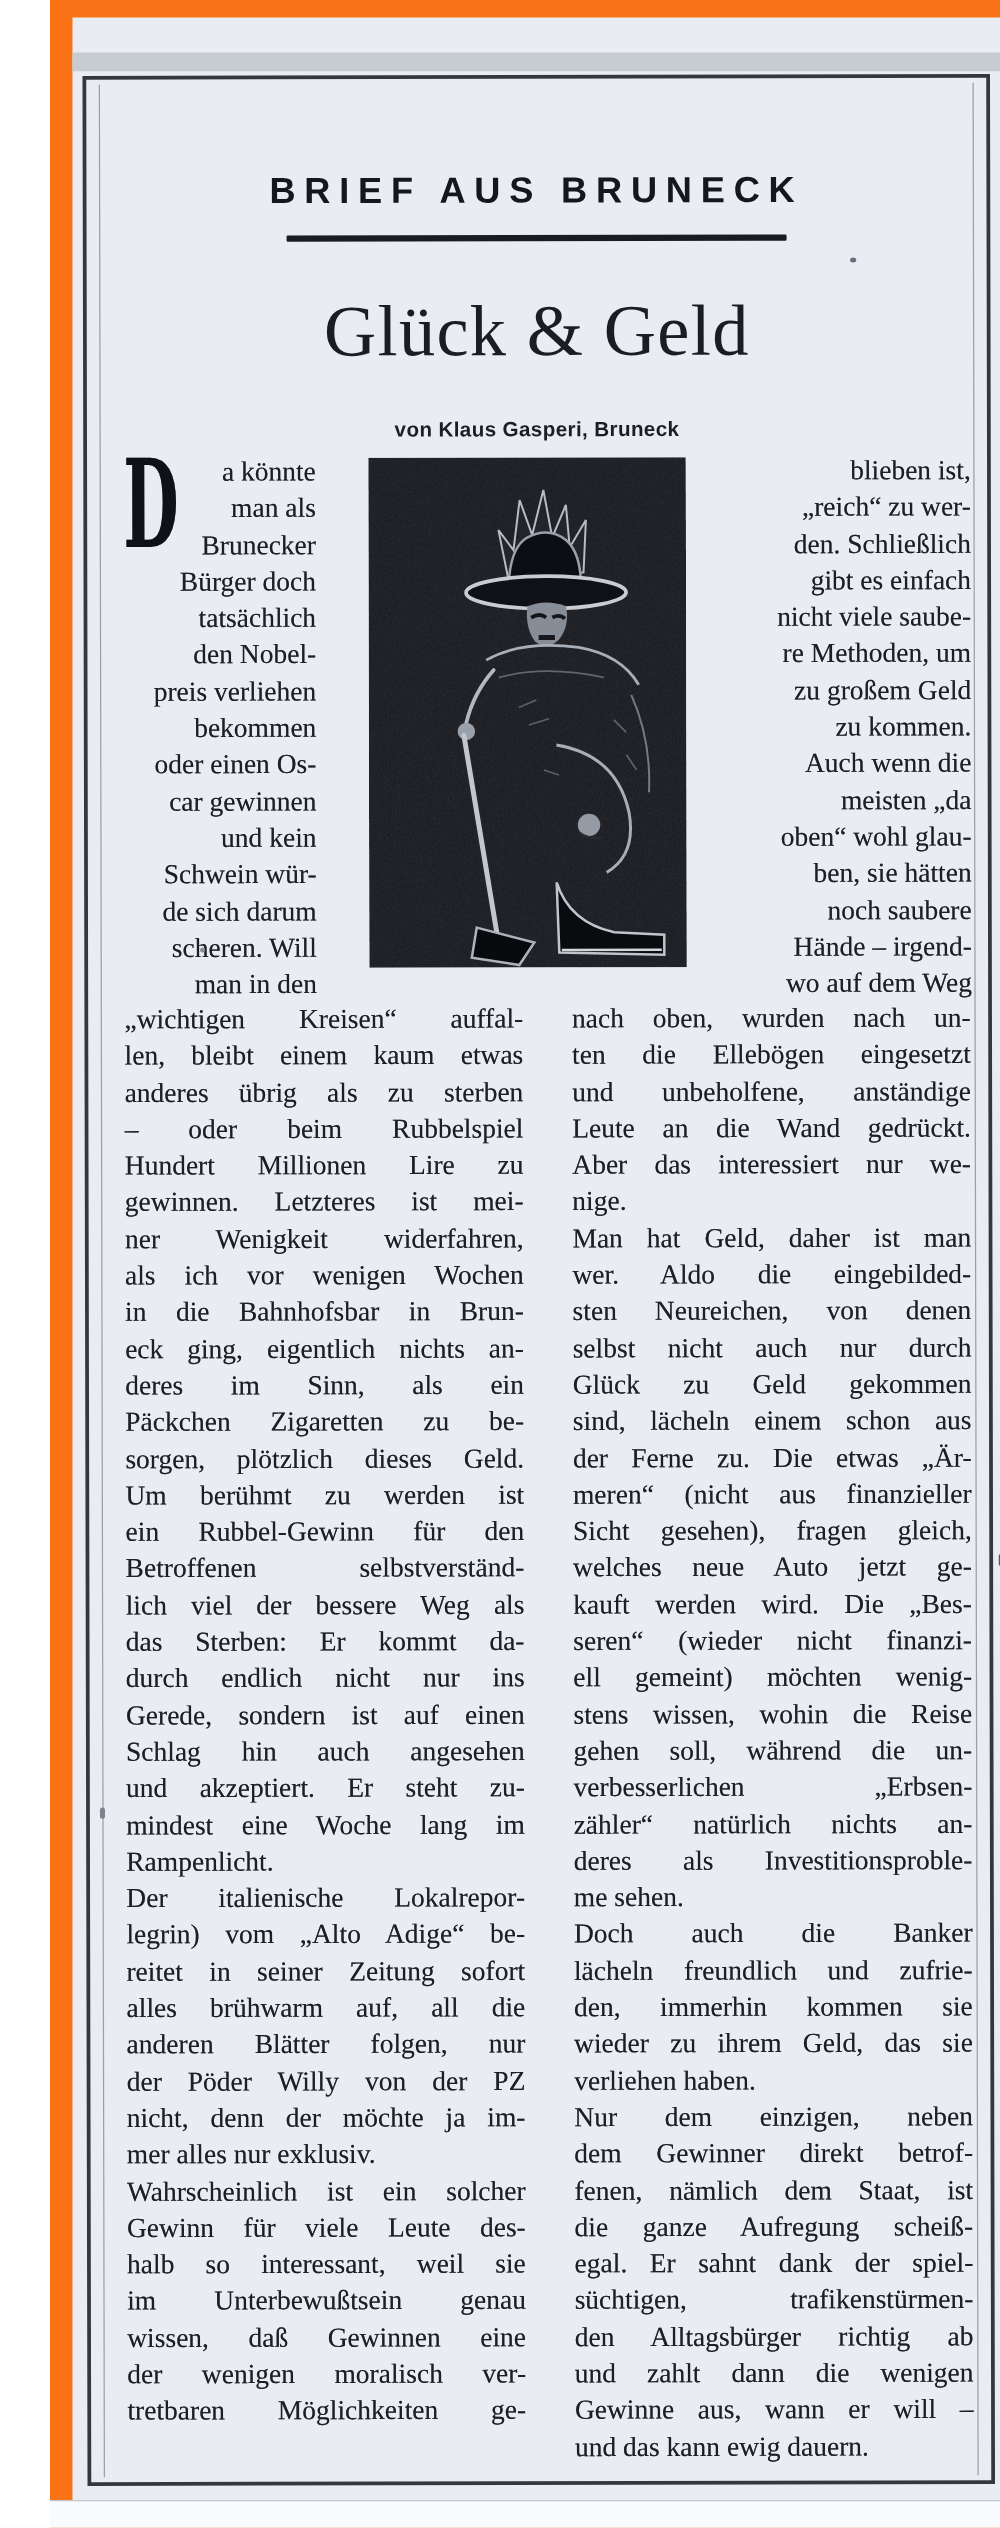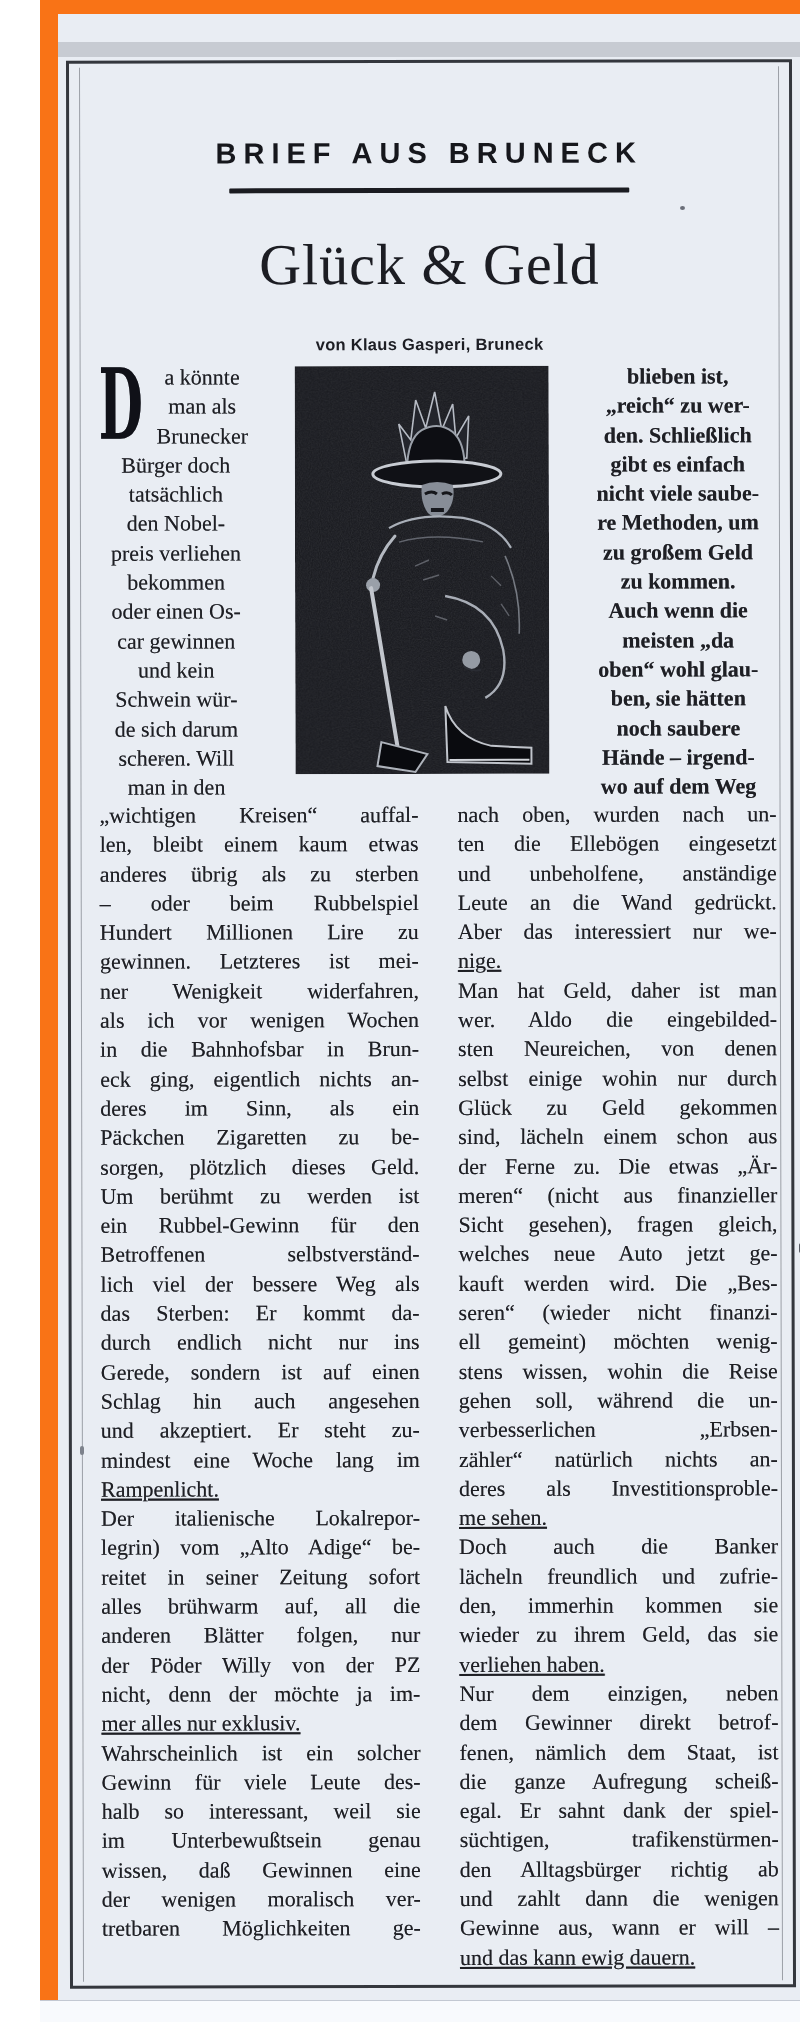--- a/index.html
+++ b/index.html
@@ -21,25 +21,25 @@
   .kicker-rule{position:absolute;left:50%;top:125px;width:400px;height:5px;margin-left:-200px;
           background:#1b1c21;border-radius:1px;}
   .headline{position:absolute;left:0;right:0;top:168px;text-align:center;
           font-family:"Liberation Serif", serif;font-size:58px;color:#1c1d23;letter-spacing:1px;}
   .byline{position:absolute;left:0;right:0;top:272px;text-align:center;
           font-family:"Liberation Sans", sans-serif;font-weight:bold;font-size:16.5px;color:#1d1e24;letter-spacing:.3px;}
 
   .col{position:absolute;font-size:22px;color:#1e1f24;text-shadow:0 0 .5px rgba(25,27,33,.6);}
   .line{height:29.3px;line-height:29.3px;white-space:nowrap;overflow:visible;}
   .wide .line{text-align:justify;text-align-last:justify;}
-  .wide .line.end{text-align-last:left;text-decoration:underline;}
-  .narrow .line{text-align:center;}
+  .wide .line.end{text-align-last:left;}
+  .narrow .line{text-align:right;}
 
   .col-left-narrow{left:29px;top:299px;width:154px;}
-  .col-right-narrow{left:509px;top:299px;width:198px;font-weight:bold;}
+  .col-right-narrow{left:509px;top:299px;width:198px;}
   .col-left-wide{left:29px;top:737px;width:319px;}
   .col-right-wide{left:387px;top:737px;width:319px;}
 
   .dropcap{float:left;width:48px;height:86px;margin-right:5px;
            font-family:"DejaVu Serif", serif;font-weight:bold;font-size:98px;line-height:84px;
            color:#101118;transform:scaleX(.52);transform-origin:0 0;}
 
   .illustration{position:absolute;left:225px;top:303px;width:254px;height:408px;}
 
   .speck{position:absolute;background:#6a6e78;border-radius:50%;}
@@ -181,21 +181,21 @@
     <div class="col wide col-right-wide">
         <div class="line">nach oben, wurden nach un-</div>
         <div class="line">ten die Ellebögen eingesetzt</div>
         <div class="line">und unbeholfene, anständige</div>
         <div class="line">Leute an die Wand gedrückt.</div>
         <div class="line">Aber das interessiert nur we-</div>
         <div class="line end">nige.</div>
         <div class="line">Man hat Geld, daher ist man</div>
         <div class="line">wer. Aldo die eingebilded-</div>
         <div class="line">sten Neureichen, von denen</div>
-        <div class="line">selbst einige wohin nur durch</div>
+        <div class="line">selbst nicht auch nur durch</div>
         <div class="line">Glück zu Geld gekommen</div>
         <div class="line">sind, lächeln einem schon aus</div>
         <div class="line">der Ferne zu. Die etwas „Är-</div>
         <div class="line">meren“ (nicht aus finanzieller</div>
         <div class="line">Sicht gesehen), fragen gleich,</div>
         <div class="line">welches neue Auto jetzt ge-</div>
         <div class="line">kauft werden wird. Die „Bes-</div>
         <div class="line">seren“ (wieder nicht finanzi-</div>
         <div class="line">ell gemeint) möchten wenig-</div>
         <div class="line">stens wissen, wohin die Reise</div>

